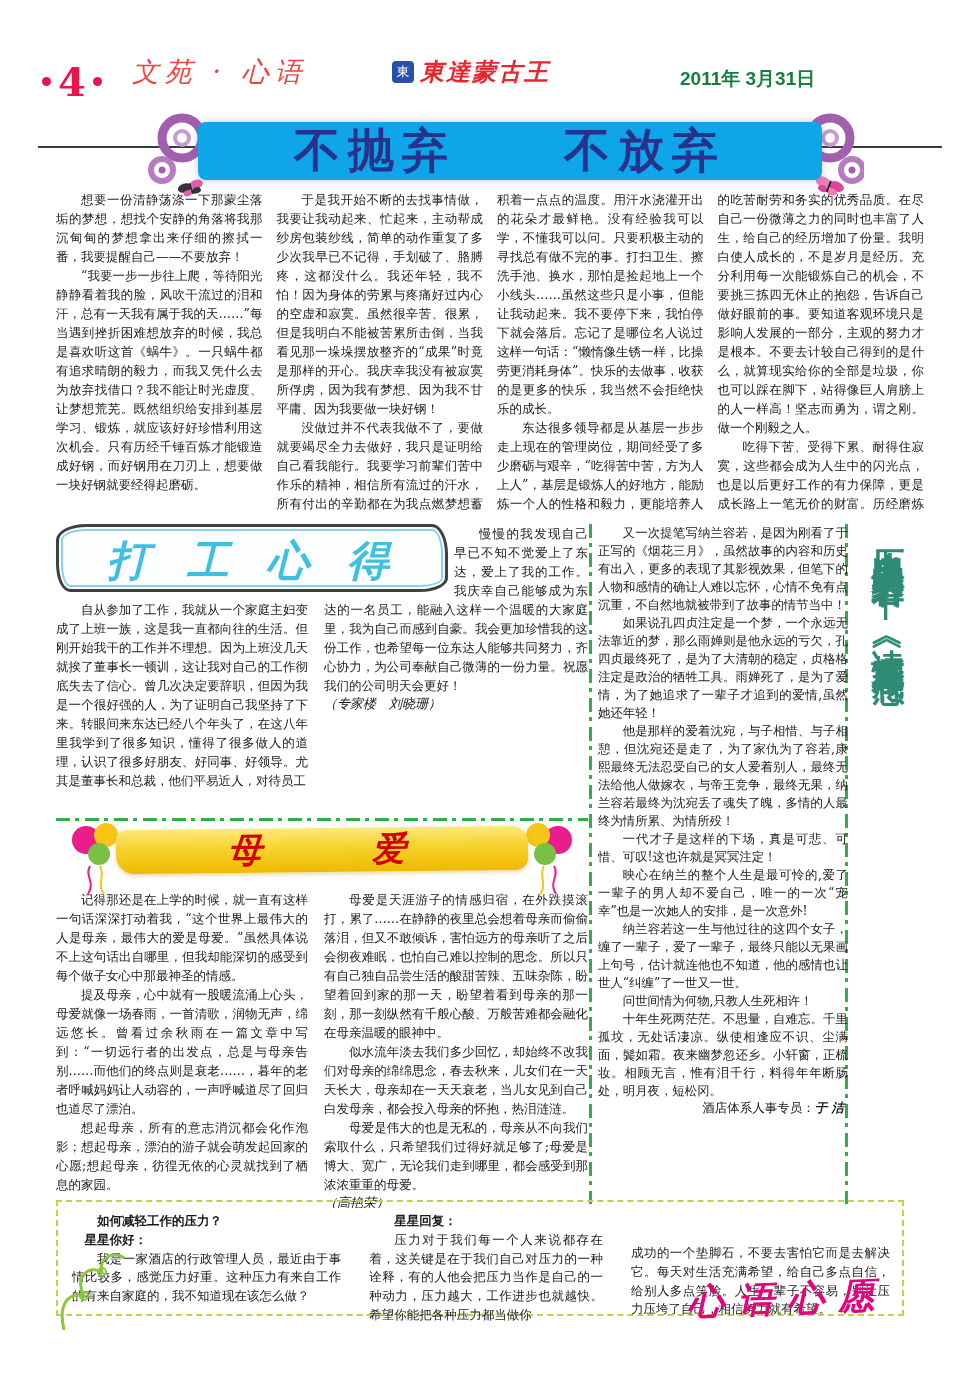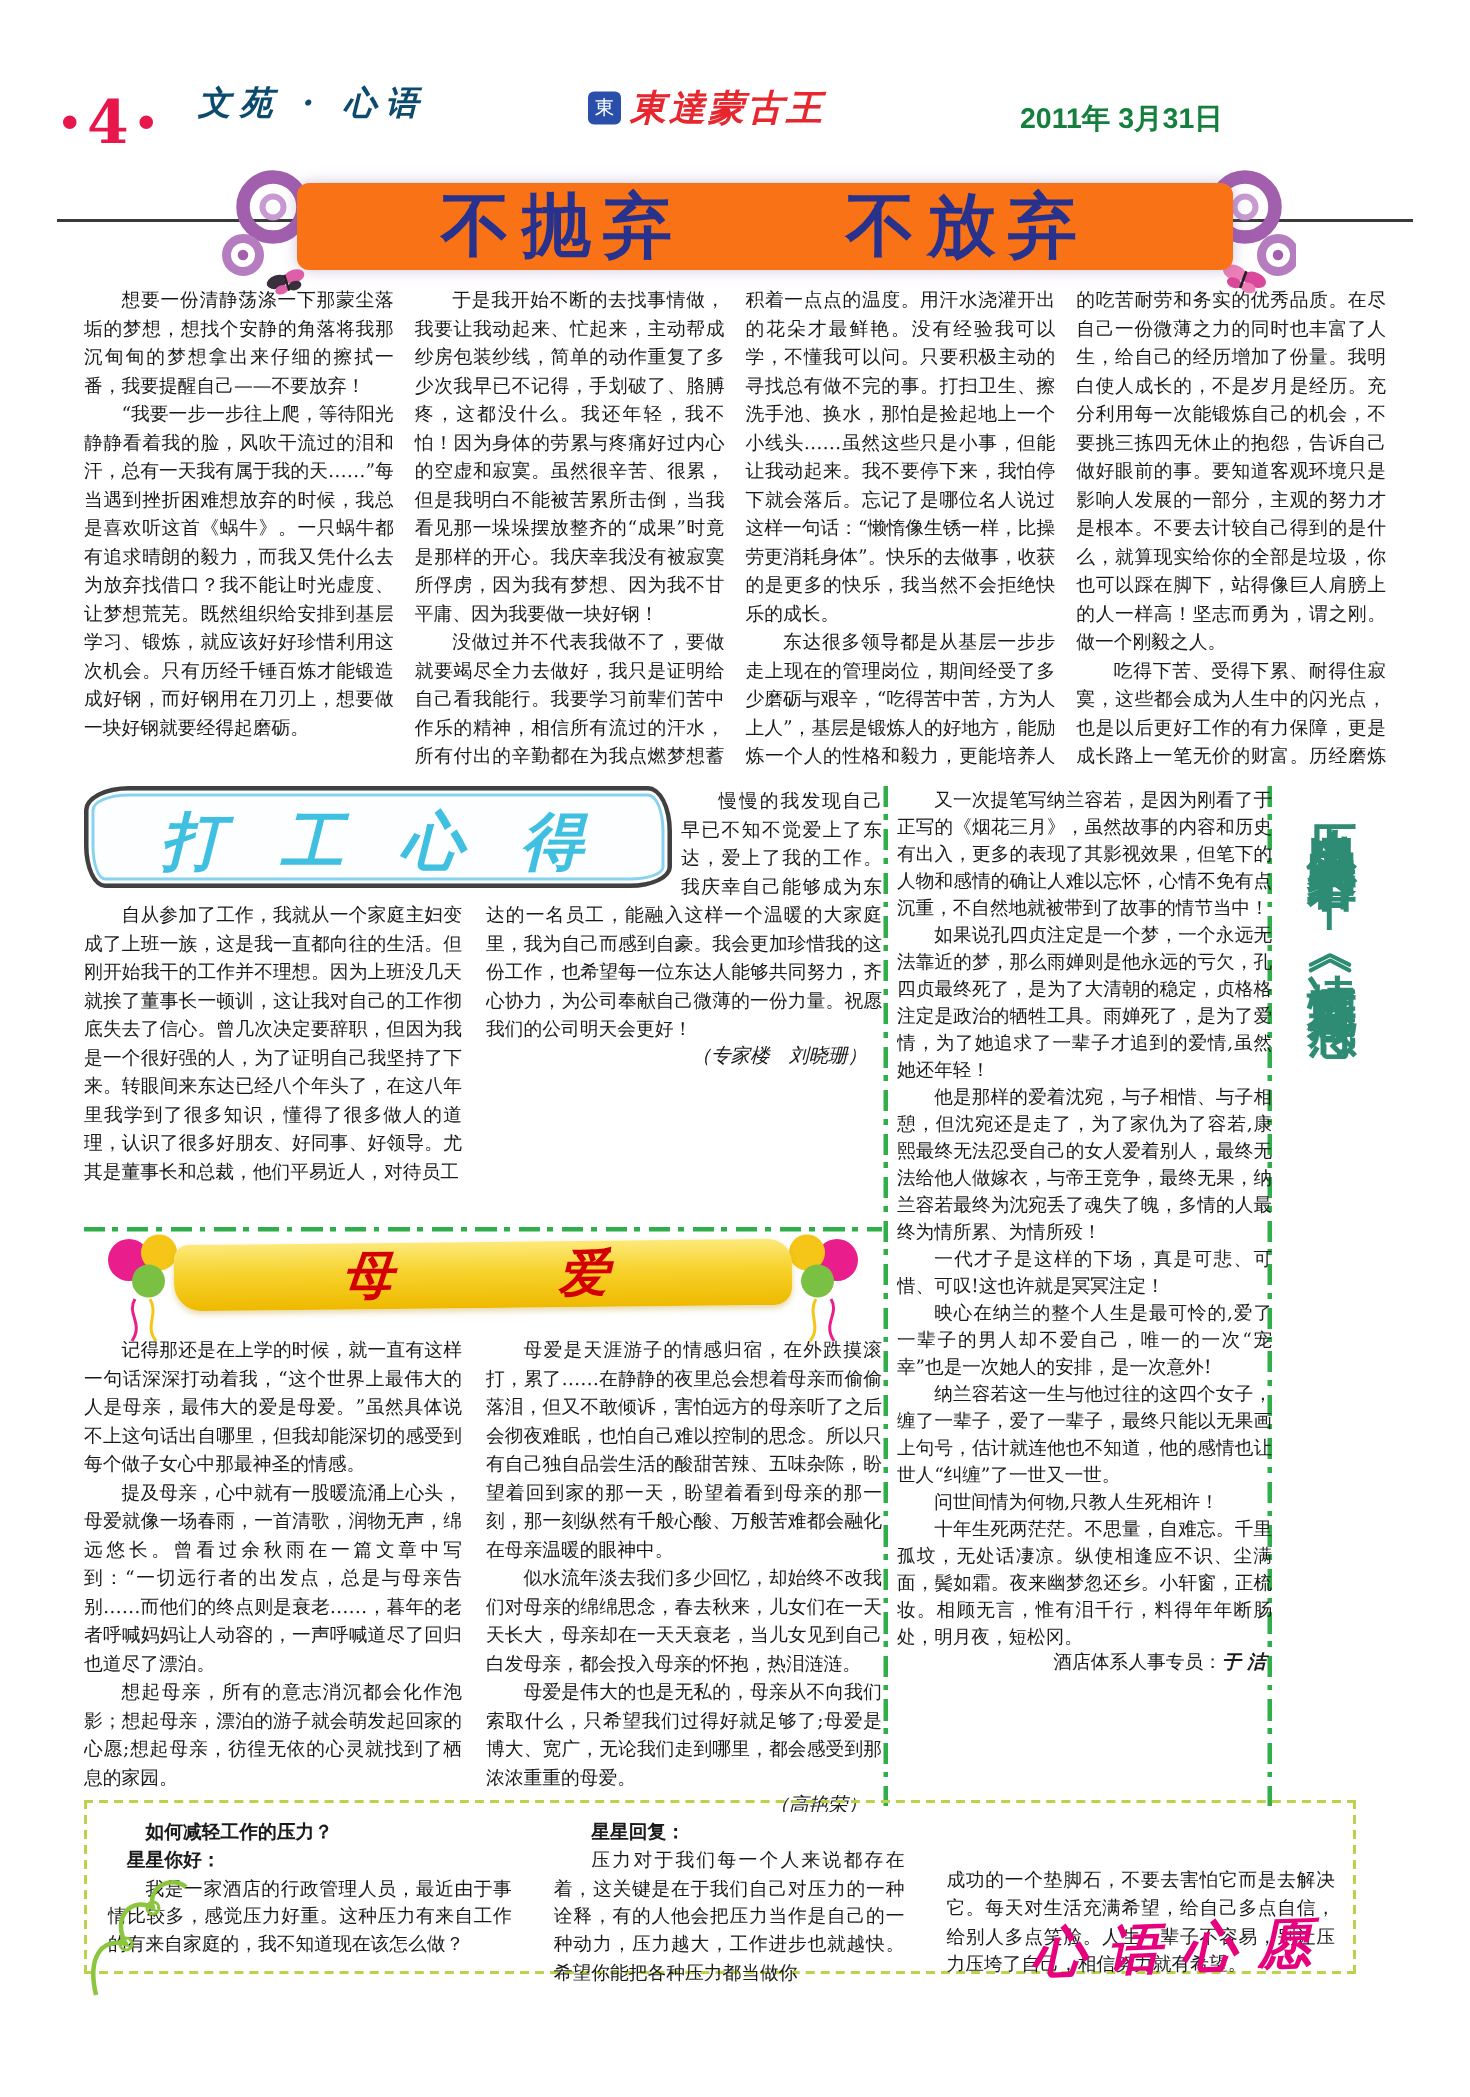--- a/index.html
+++ b/index.html
@@ -2,42 +2,42 @@
 <html><head>
 <meta charset="utf-8">
 <style>
   html,body{margin:0;padding:0;background:#e9e9e9;}
   .page{position:relative;width:980px;height:1398px;background:#ffffff;margin:0 auto;overflow:hidden;
         font-family:"DejaVu Serif","Liberation Serif",serif;color:#1a1a1a;}
   
   .hdr-pagenum{position:absolute;left:42px;top:58px;color:#e8174b;font-size:40px;font-weight:bold;
                font-family:"DejaVu Serif",serif;display:flex;align-items:center;gap:7px;}
   .hdr-pagenum .dot{width:9px;height:9px;border-radius:50%;background:#e8174b;display:inline-block;}
-  .hdr-section{position:absolute;left:132px;top:54px;color:#0c4a6e;font-size:22px;font-weight:bold;
+  .hdr-section{position:absolute;left:132px;top:54px;color:#ef4444;font-size:27px;font-weight:normal;
                font-style:italic;letter-spacing:6px;}
   .hdr-logo{position:absolute;left:392px;top:56px;display:flex;align-items:center;gap:6px;}
   .seal{width:22px;height:22px;background:#2a4faa;border-radius:4px;color:#fff;font-size:13px;
         display:flex;align-items:center;justify-content:center;}
   .masthead{color:#e8262d;font-size:24px;font-weight:bold;font-style:italic;letter-spacing:2px;}
   .hdr-date{position:absolute;left:680px;top:66px;font-size:19px;font-weight:bold;
             font-family:"Liberation Sans",sans-serif;color:#15803d;}
   .hdr-rule{position:absolute;left:38px;top:146px;width:904px;height:2px;background:#3a3a3a;}
   
-  .title-banner{position:absolute;left:198px;top:122px;width:624px;height:58px;background:#f97316;
+  .title-banner{position:absolute;left:198px;top:122px;width:624px;height:58px;background:#0ea5e9;
                 border-radius:8px;box-shadow:0 0 10px rgba(120,90,160,.35);display:flex;
                 align-items:center;justify-content:center;}
   .title-banner .t{color:#28328c;font-size:46px;font-weight:900;letter-spacing:8px;
                    font-family:"Liberation Sans",sans-serif;}
   .deco{position:absolute;}
   
   .main-article{position:absolute;left:56px;top:190px;width:868px;height:332px;
                 column-count:4;column-gap:14px;overflow:hidden;}
   .main-article p,.txtcol p{margin:0;text-indent:2em;font-size:12.5px;line-height:1.52;
                 text-align:justify;}
-  .sig{text-align:right;font-size:13px;padding-right:10px;font-style:italic;}
+  .sig{font-size:13px;padding-right:10px;font-style:italic;}
   
   .txtcol{position:absolute;overflow:hidden;}
   .h-divider{position:absolute;left:56px;top:818px;width:532px;height:3px;
      background:repeating-linear-gradient(90deg,#2fae49 0 14px,transparent 14px 19px,#2fae49 19px 23px,transparent 23px 29px);}
   .v-divider{position:absolute;width:3px;
      background:repeating-linear-gradient(180deg,#2fae49 0 14px,transparent 14px 19px,#2fae49 19px 23px,transparent 23px 29px);}
   
   .work-banner{position:absolute;left:56px;top:524px;width:386px;height:62px;
                border:3px solid #404040;border-radius:30px 16px 28px 14px / 16px 30px 14px 28px;
                box-shadow:inset 0 0 0 2px #fff,inset 0 0 0 4px #86d2ef;

